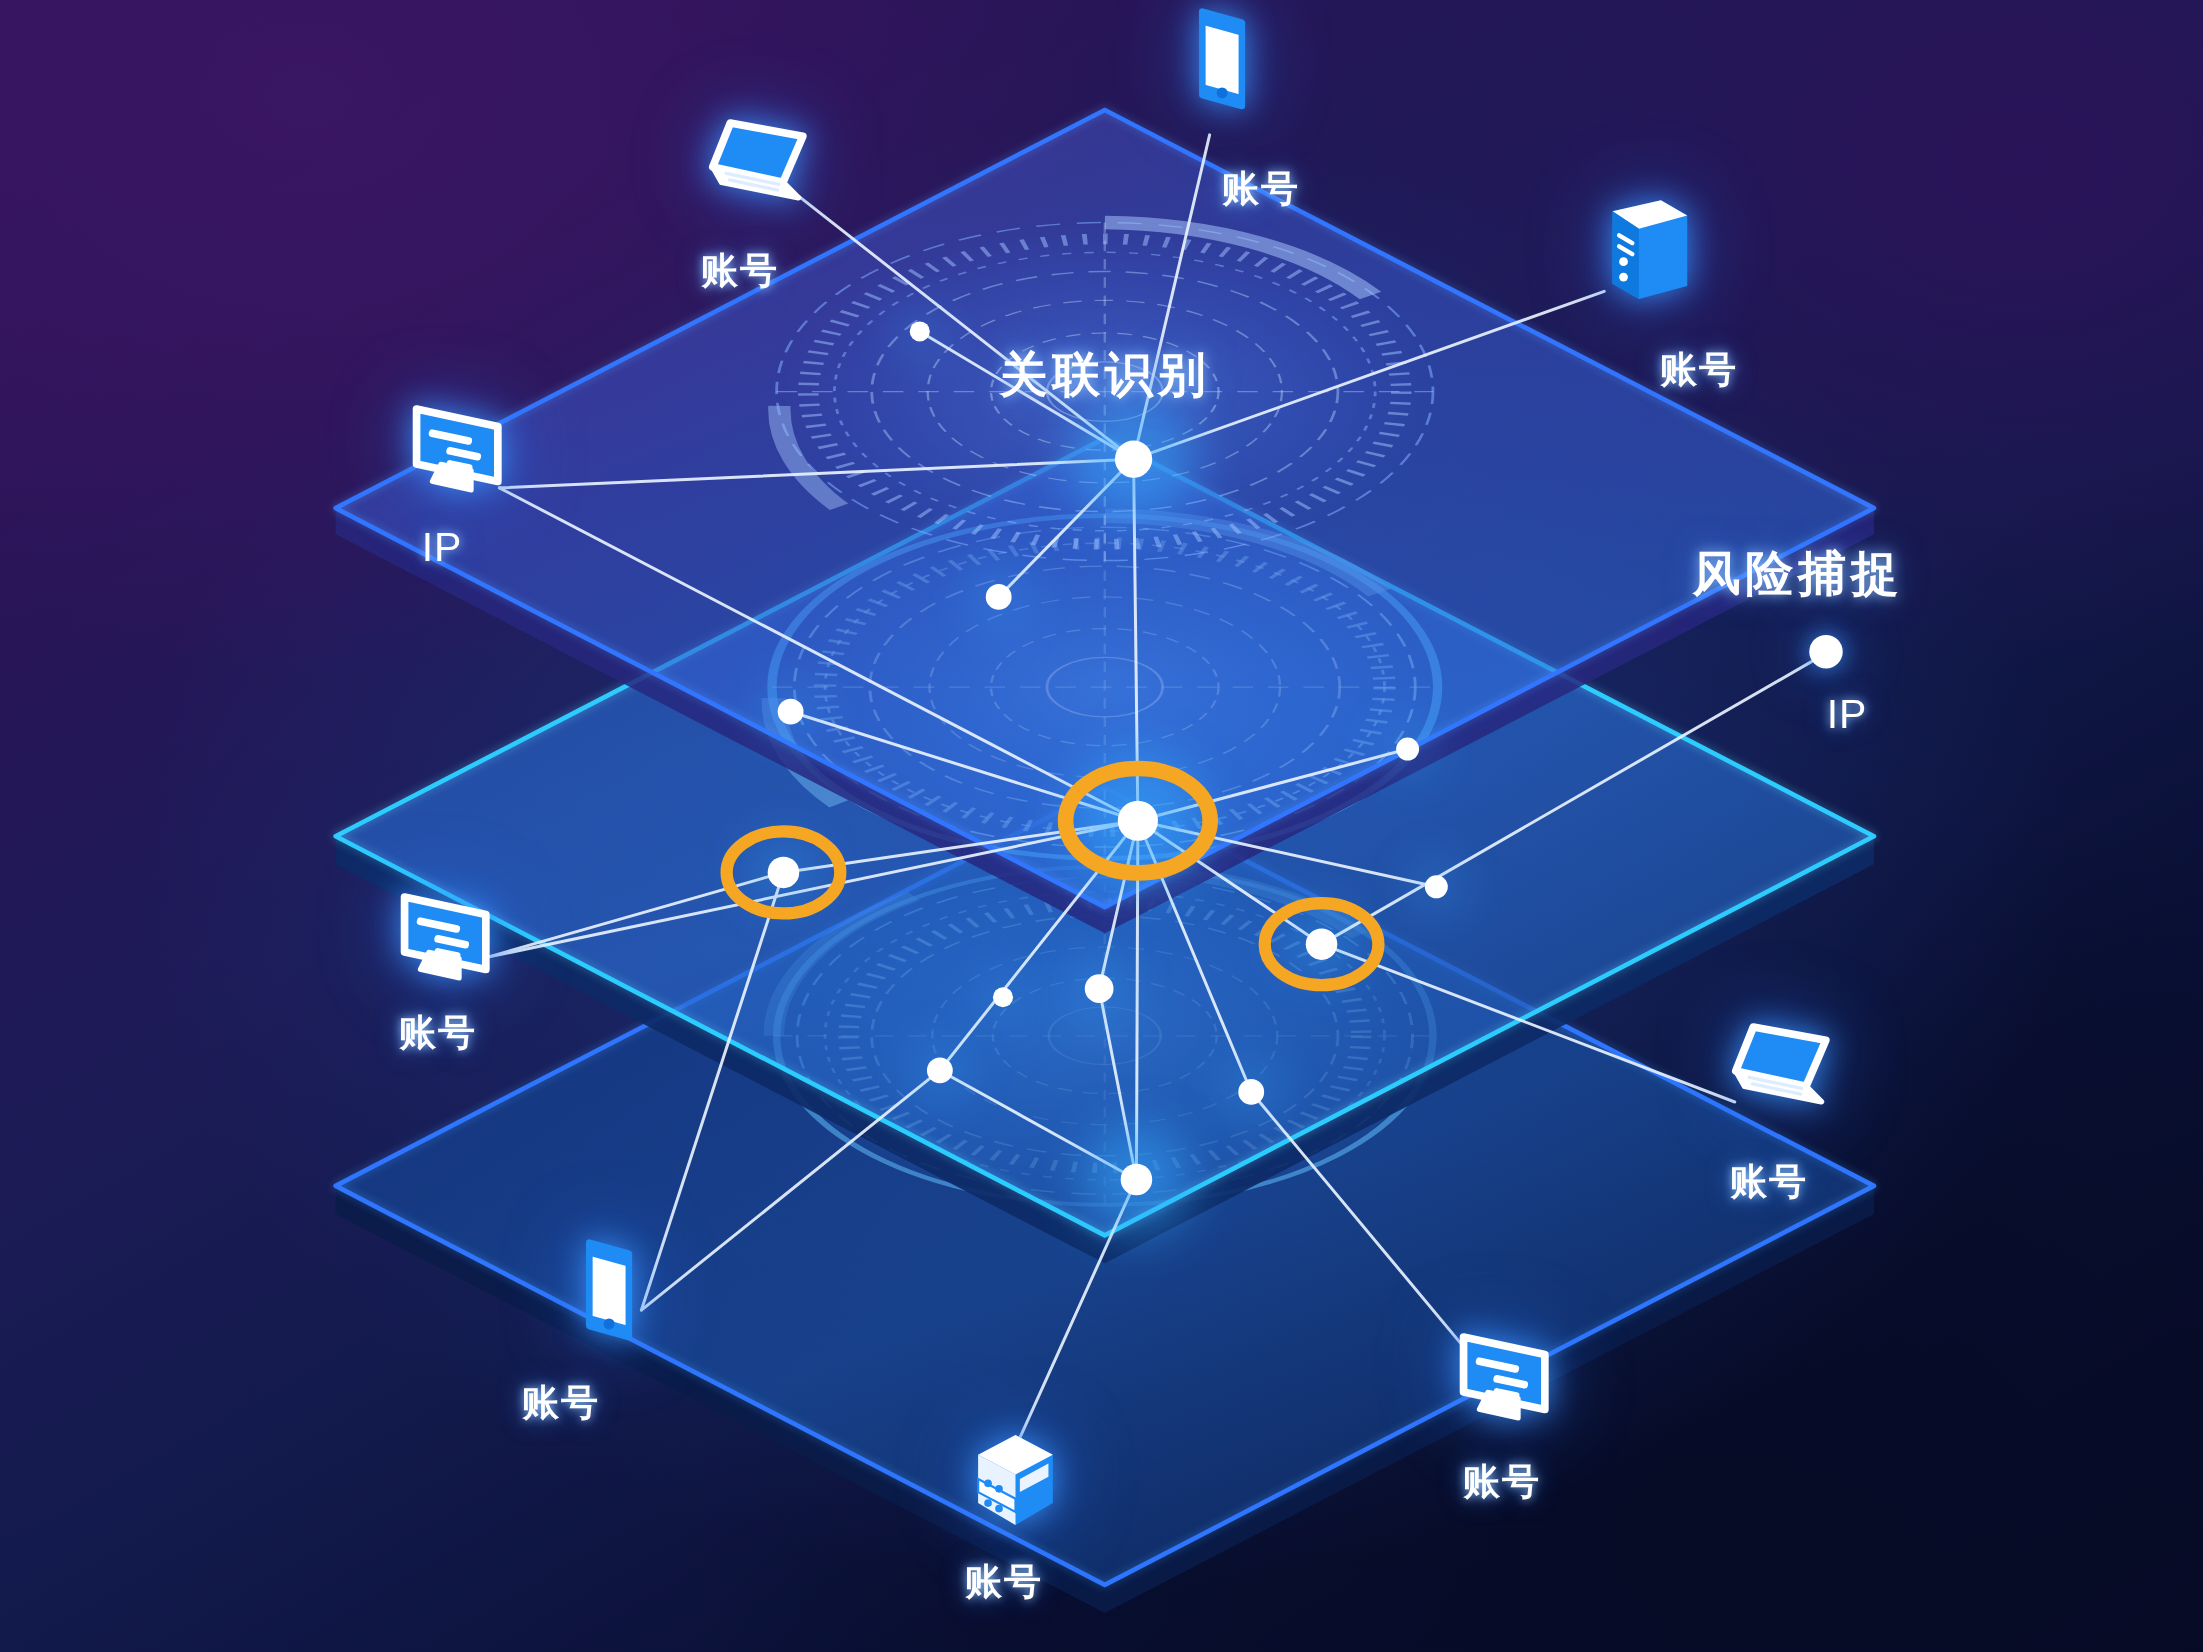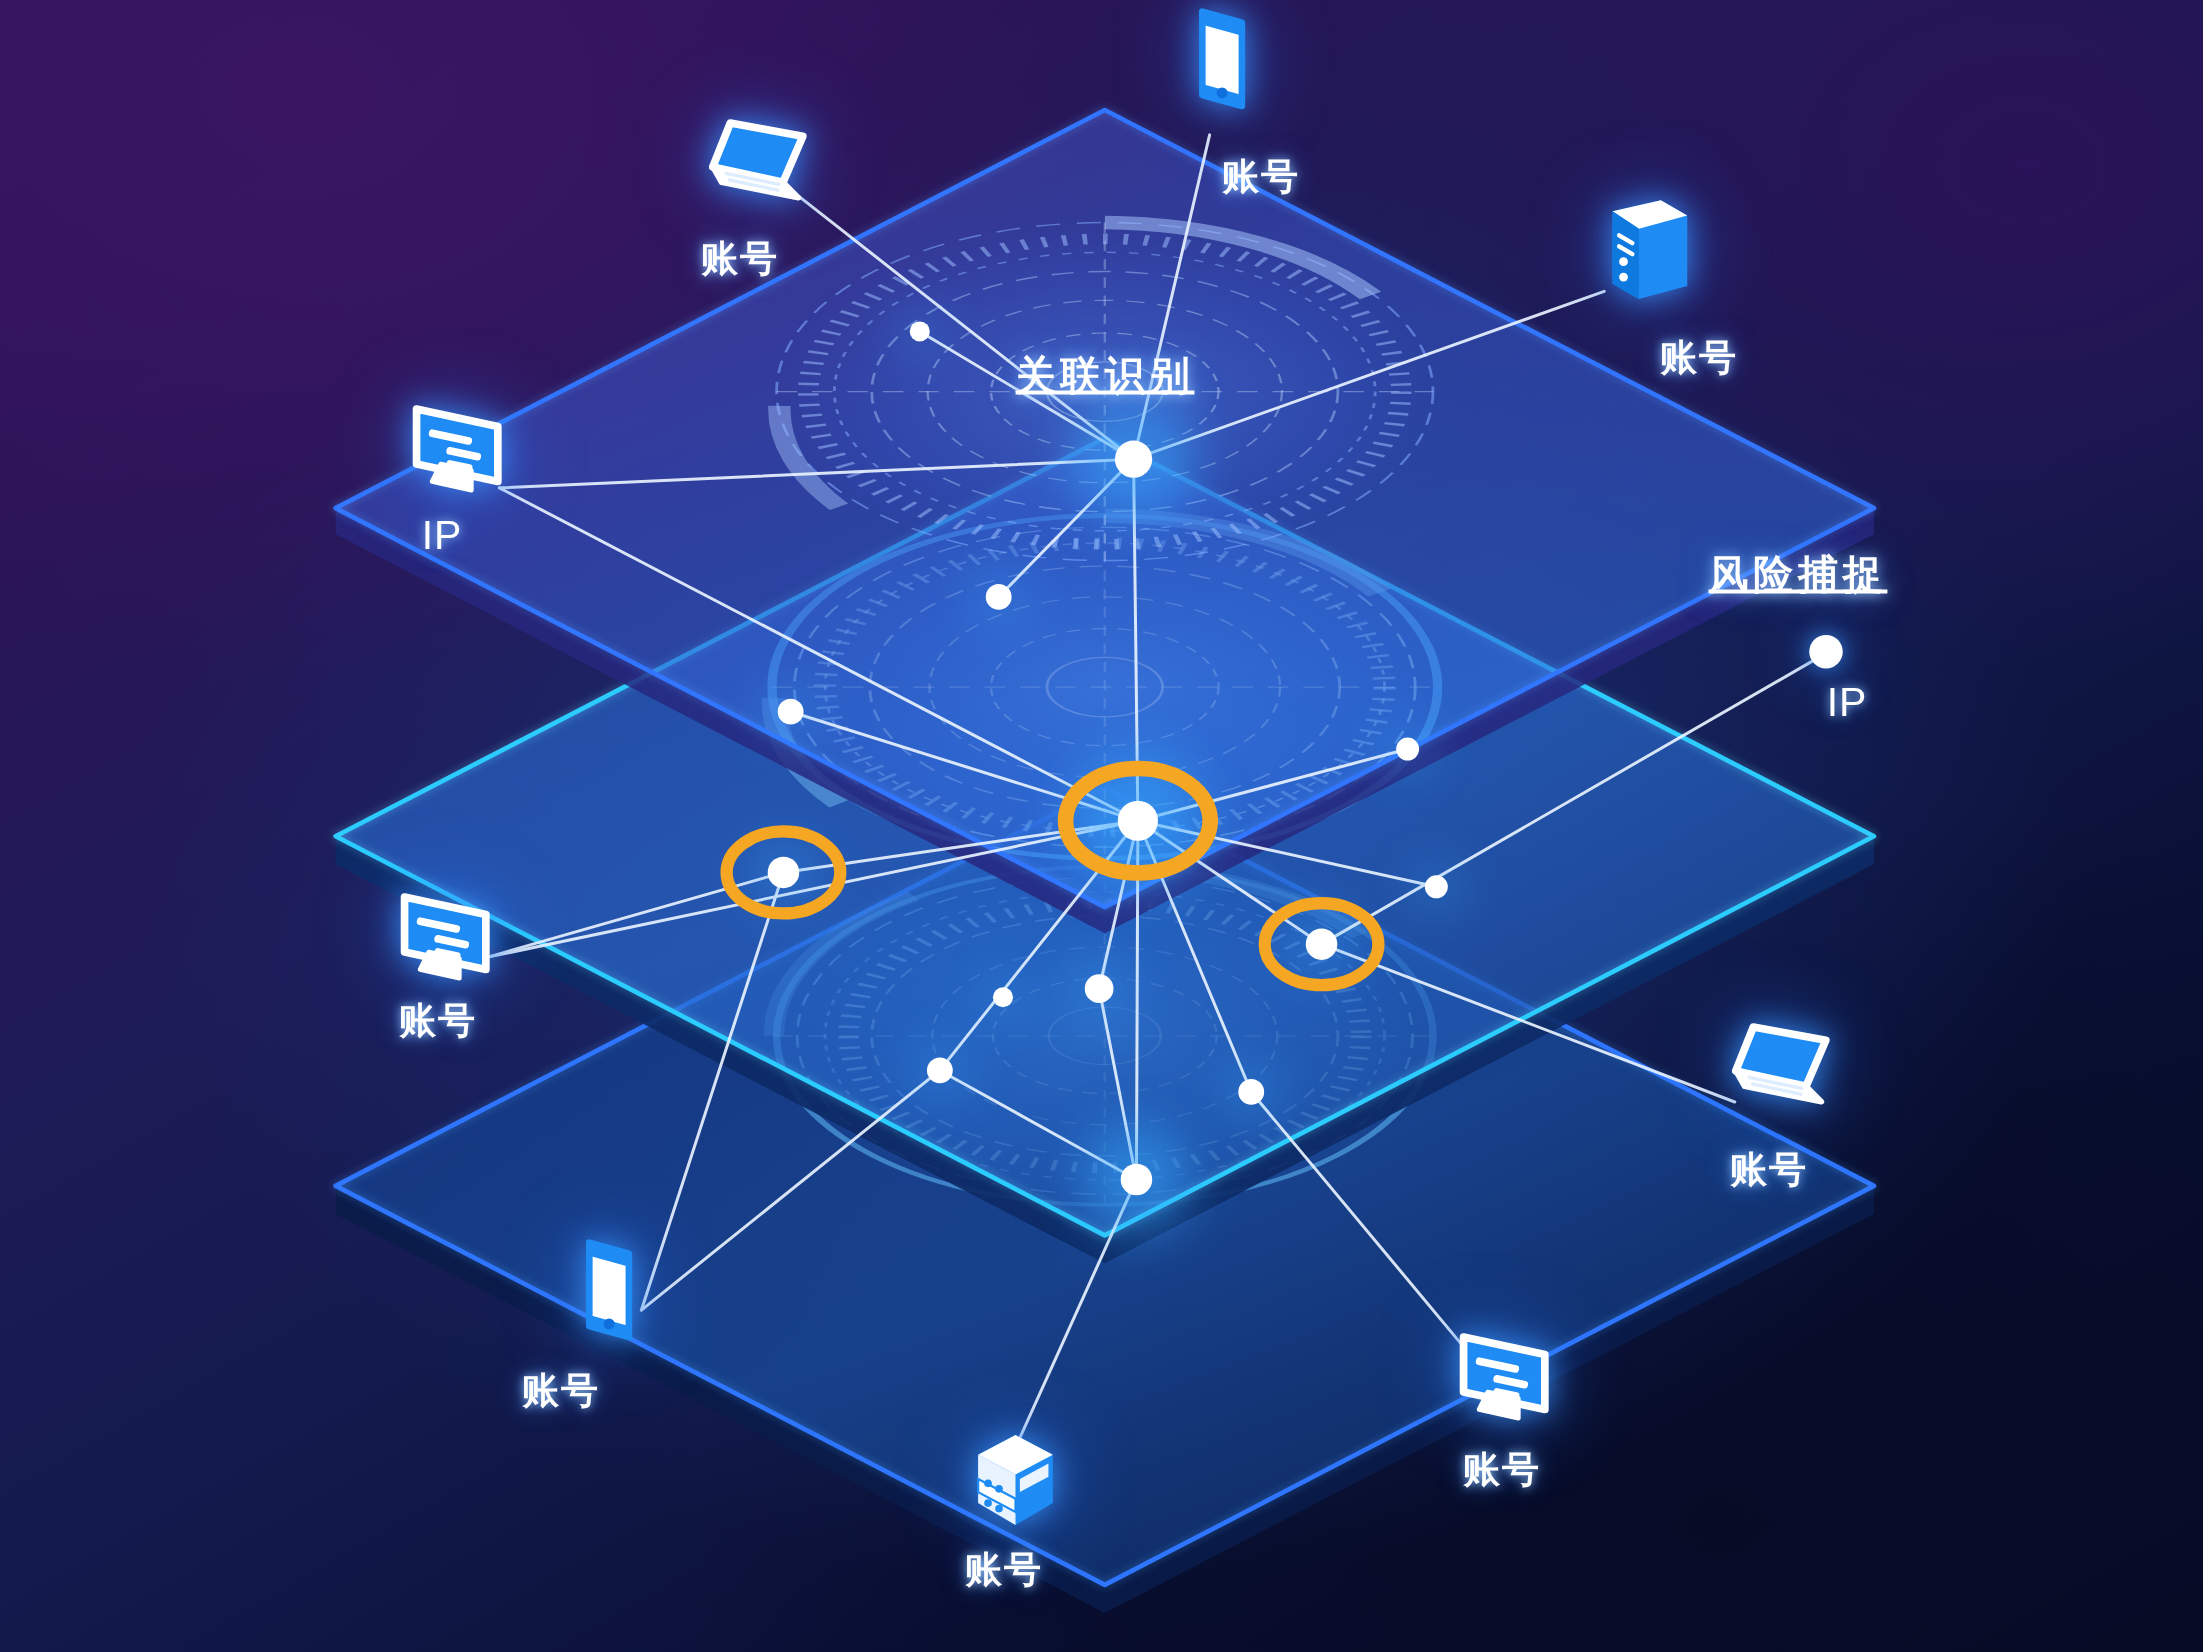--- a/index.html
+++ b/index.html
@@ -26,34 +26,34 @@
   }
   .node .lbl{
     position:absolute;
     transform:translate(-50%,0);
     color:#ffffff;
     font-size:37px;
     font-weight:700;
     letter-spacing:1.9px;
     white-space:nowrap;
     text-shadow:0 0 9.3px rgba(150,200,255,.95),0 0 24px rgba(60,140,255,.65);
+    margin-top:12px;
   }
   .node .lbl.lat{font-size:41px;font-weight:400;letter-spacing:0.9px;}
 
   
   .plate-title{
     position:absolute;
     color:#fff;
-    font-size:40px;
+    font-size:48px;
     font-weight:700;
     letter-spacing:4.7px;
     white-space:nowrap;
     text-shadow:0 0 13px rgba(150,200,255,.9),0 0 32px rgba(60,140,255,.55);
     transform:translate(-50%,-50%);
-    text-decoration:underline;
   }
 </style>
 </head>
 <body>
 
 <div id="stage">
 
   <svg class="svg-layer" viewBox="0 0 2364 1773" preserveAspectRatio="none">
     <defs>
 

